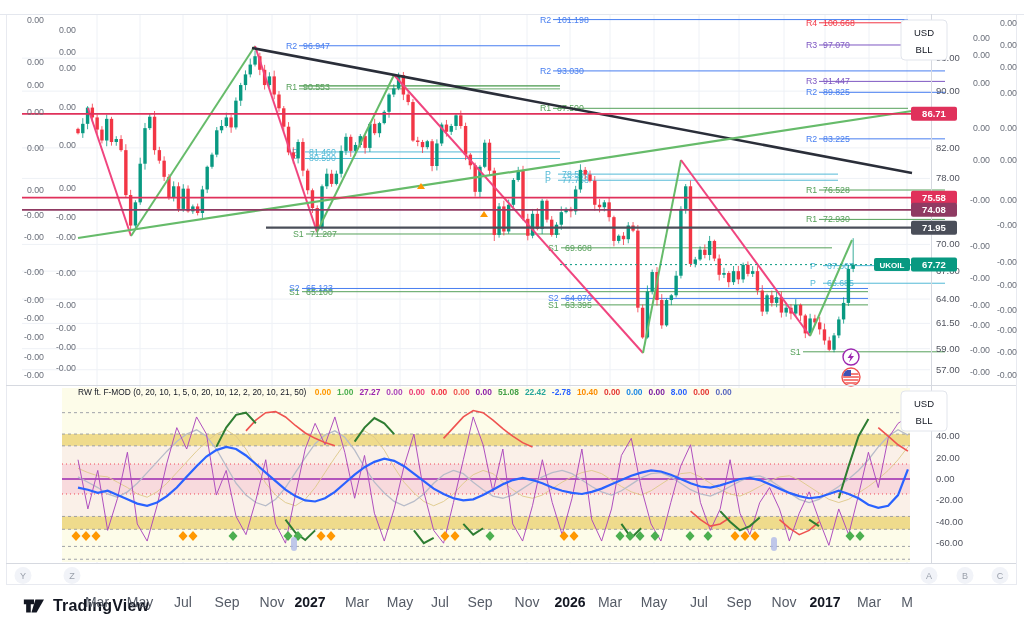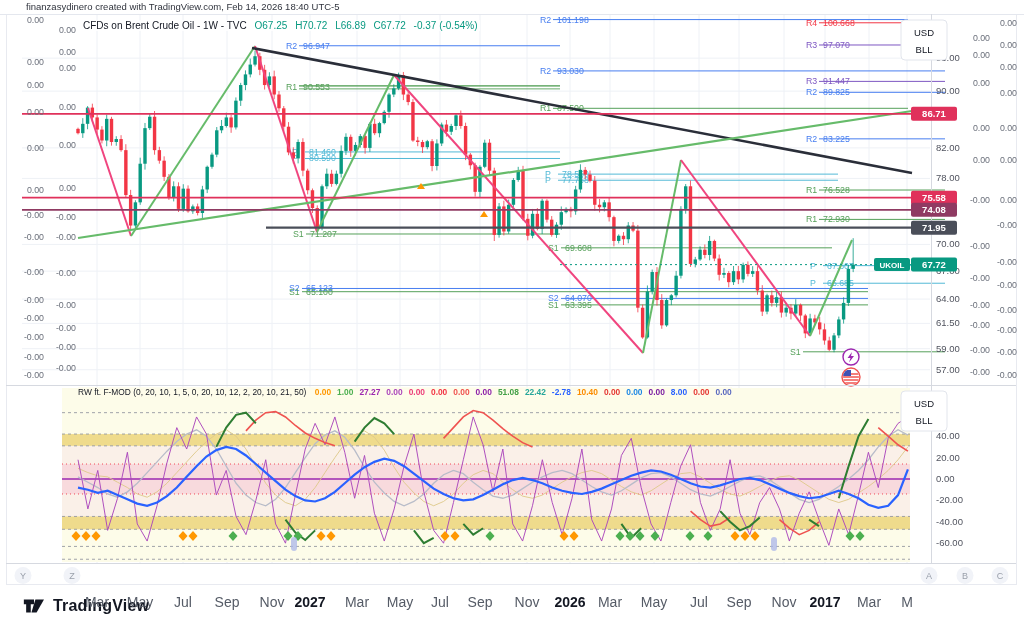--- a/index.html
+++ b/index.html
@@ -644,30 +644,21 @@
       <rect x="911" y="202.8611898938666" width="46" height="14" rx="2" fill="#8f3a62"></rect>
       <text x="934" y="213.3611898938666" font-size="9.5" fill="#fff" text-anchor="middle" font-family="Liberation Sans, sans-serif" font-weight="700">74.08</text>
       <rect x="911" y="220.6574256666404" width="46" height="14" rx="2" fill="#4a4e59"></rect>
       <text x="934" y="231.1574256666404" font-size="9.5" fill="#fff" text-anchor="middle" font-family="Liberation Sans, sans-serif" font-weight="700">71.95</text>
       <rect x="874" y="258.11725006839015" width="36" height="13" rx="2" fill="#089981"></rect>
       <text x="892" y="267.61725006839015" font-size="8" fill="#fff" text-anchor="middle" font-family="Liberation Sans, sans-serif" font-weight="700">UKOIL</text>
       <rect x="911" y="257.61725006839015" width="46" height="14" rx="2" fill="#089981"></rect>
       <text x="934" y="268.11725006839015" font-size="9.5" fill="#fff" text-anchor="middle" font-family="Liberation Sans, sans-serif" font-weight="700">67.72</text>
     </svg>
 
-  <div class="abs" id="attribution">finanzasydinero created with TradingView.com, Feb 14, 2026 18:40 UTC-5</div>
 
-  <div class="abs" id="legend">
-    <span>CFDs on Brent Crude Oil - 1W - TVC</span>
-    <span class="ohlc">O67.25</span>
-    <span class="ohlc">H70.72</span>
-    <span class="ohlc">L66.89</span>
-    <span class="ohlc">C67.72</span>
-    <span class="ohlc">-0.37 (-0.54%)</span>
-  </div>
 
 
   <div class="abs" id="indlegend">
     <span>RW ft. F-MOD (0, 20, 10, 1, 5, 0, 20, 10, 12, 2, 20, 10, 21, 50)</span>
   <span class="v" style="color: rgb(255, 152, 0);">0.00</span><span class="v" style="color: rgb(76, 175, 80);">1.00</span><span class="v" style="color: rgb(156, 39, 176);">27.27</span><span class="v" style="color: rgb(171, 71, 188);">0.00</span><span class="v" style="color: rgb(236, 64, 122);">0.00</span><span class="v" style="color: rgb(242, 54, 69);">0.00</span><span class="v" style="color: rgb(239, 83, 80);">0.00</span><span class="v" style="color: rgb(142, 36, 170);">0.00</span><span class="v" style="color: rgb(67, 160, 71);">51.08</span><span class="v" style="color: rgb(38, 166, 154);">22.42</span><span class="v" style="color: rgb(41, 98, 255);">-2.78</span><span class="v" style="color: rgb(251, 140, 0);">10.40</span><span class="v" style="color: rgb(229, 57, 53);">0.00</span><span class="v" style="color: rgb(30, 136, 229);">0.00</span><span class="v" style="color: rgb(123, 31, 162);">0.00</span><span class="v" style="color: rgb(41, 98, 255);">8.00</span><span class="v" style="color: rgb(229, 57, 53);">0.00</span><span class="v" style="color: rgb(92, 107, 192);">0.00</span></div>
 
   <div class="abs" id="logo">
     <svg width="24" height="24" viewBox="0 0 26 26">
       <path d="M2 6h11v5h-3.5v9h-5v-9H2z" fill="#131722"></path>
       <path d="M14.5 6h9.3l-8 14h-5.6z" fill="#131722"></path>

